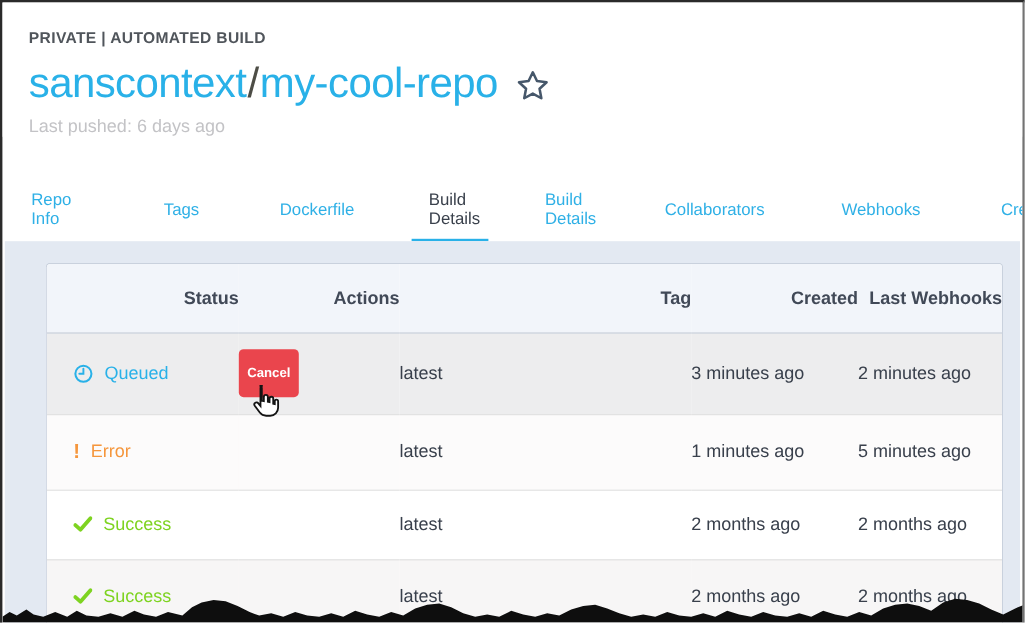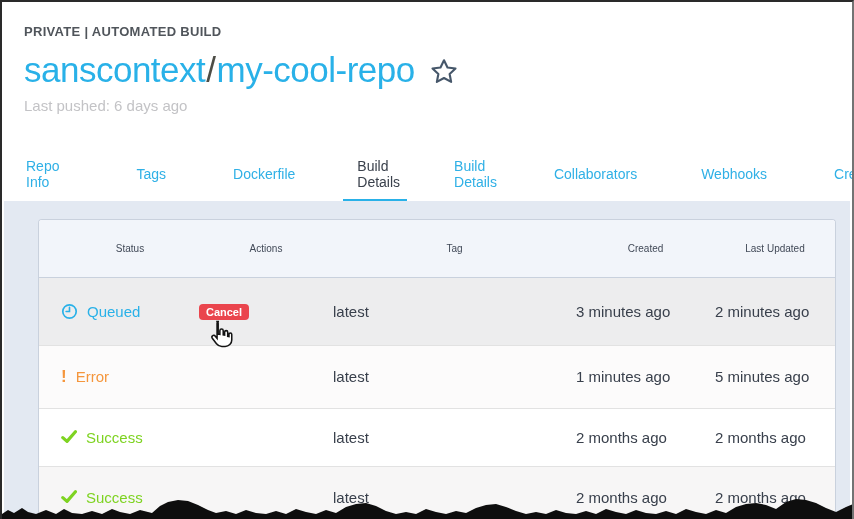--- a/index.html
+++ b/index.html
@@ -27,37 +27,37 @@
   .tab.m1{margin-left:45px}.tab.m2{margin-left:35px}.tab.m3{margin-left:30px}.tab.m4{margin-left:22px}.tab.m5{margin-left:25px}.tab.m6{margin-left:32px}.tab.m7{margin-left:35px}
   .tab.active { color: #3a414c; }
   .tab.active::after { content:""; position:absolute; left:-14px; right:-7px; bottom:0; height:2px; background:#29b1e8; }
 
   
   .content { position: absolute; left: 2px; right: 2px; top: 199px; bottom: 0; background: #e3e9f2; }
   .card { position: absolute; left: 34px; right: 14px; top: 18px; bottom: -10px; background: #fff; border: 1px solid #c9d1dd; border-bottom: none; border-radius: 4px 4px 0 0; overflow: hidden; }
 
   table { border-collapse: collapse; width: 100%; table-layout: fixed; }
   thead tr { height: 57px; background: #f2f5fa; }
-  th { text-align: center; font-weight: 400; font-size: 10px; color: #414957; border-bottom: 1px solid #c9d1dd; }
+  th { text-align: right; font-weight: 700; font-size: 15px; color: #414957; border-bottom: 1px solid #c9d1dd; }
   th:first-child, td:first-child { padding-left: 22px; }
   td { font-size: 15px; color: #39404c; vertical-align: middle; }
   tr.row-0 { height: 68px; background: #ededee; }
   tr.row-1 { height: 63px; background: #fcfbfb; border-top: 1px solid #e2e2e2; }
   tr.row-2 { height: 58px; background: #ffffff; border-top: 1px solid #e2e2e2; }
   tr.row-3 { height: 62px; background: #f7f6f6; border-top: 1px solid #e2e2e2; }
 
   .status-cell { display: flex; align-items: center; gap: 9px; }
   .status-cell .txt { font-size: 15px; }
   .queued .txt { color: #29b1e8; }
   .error .txt { color: #f5963c; }
   .success .txt { color: #7ed321; }
   .excl { color: #f5963c; font-weight: bold; font-size: 17px; line-height: 1; }
   .icon { display: inline-flex; }
 
-  .cancel-btn { width: 50px; height: 16px; background: #ea454d; color: #fff; border: none; border-radius: 4px; font-size: 11px; font-weight: bold; font-family: "Liberation Sans", sans-serif; cursor: pointer; }
+  .cancel-btn { width: 50px; height: 40px; background: #ea454d; color: #fff; border: none; border-radius: 4px; font-size: 11px; font-weight: bold; font-family: "Liberation Sans", sans-serif; cursor: pointer; }
 
   
   .torn { position: absolute; left: 0; bottom: 0; width: 854px; height: 26px; display: block; z-index: 50; }
   .cursor { position: absolute; left: 204px; top: 317px; z-index: 60; }
 </style>
 </head>
 <body>
 
 <div class="page">
 
@@ -98,21 +98,21 @@
             <col style="width:243px">
             <col style="width:139px">
             <col>
           </colgroup>
         <thead>
           <tr>
             <th>Status</th>
             <th>Actions</th>
             <th>Tag</th>
             <th>Created</th>
-            <th>Last Updated</th>
+            <th>Last Webhooks</th>
           </tr>
         </thead>
         <tbody>
           <tr class="row-0">
             <td>
               <span class="status-cell queued">
                 <span class="icon">
                   <svg width="17" height="17" viewBox="0 0 18 18">
                       <circle cx="9" cy="9" r="7.1" fill="none" stroke="#29b1e8" stroke-width="1.8"></circle>
                       <path d="M9 4.6 L9 9 L5.4 9" fill="none" stroke="#29b1e8" stroke-width="1.7" stroke-linecap="round"></path>

